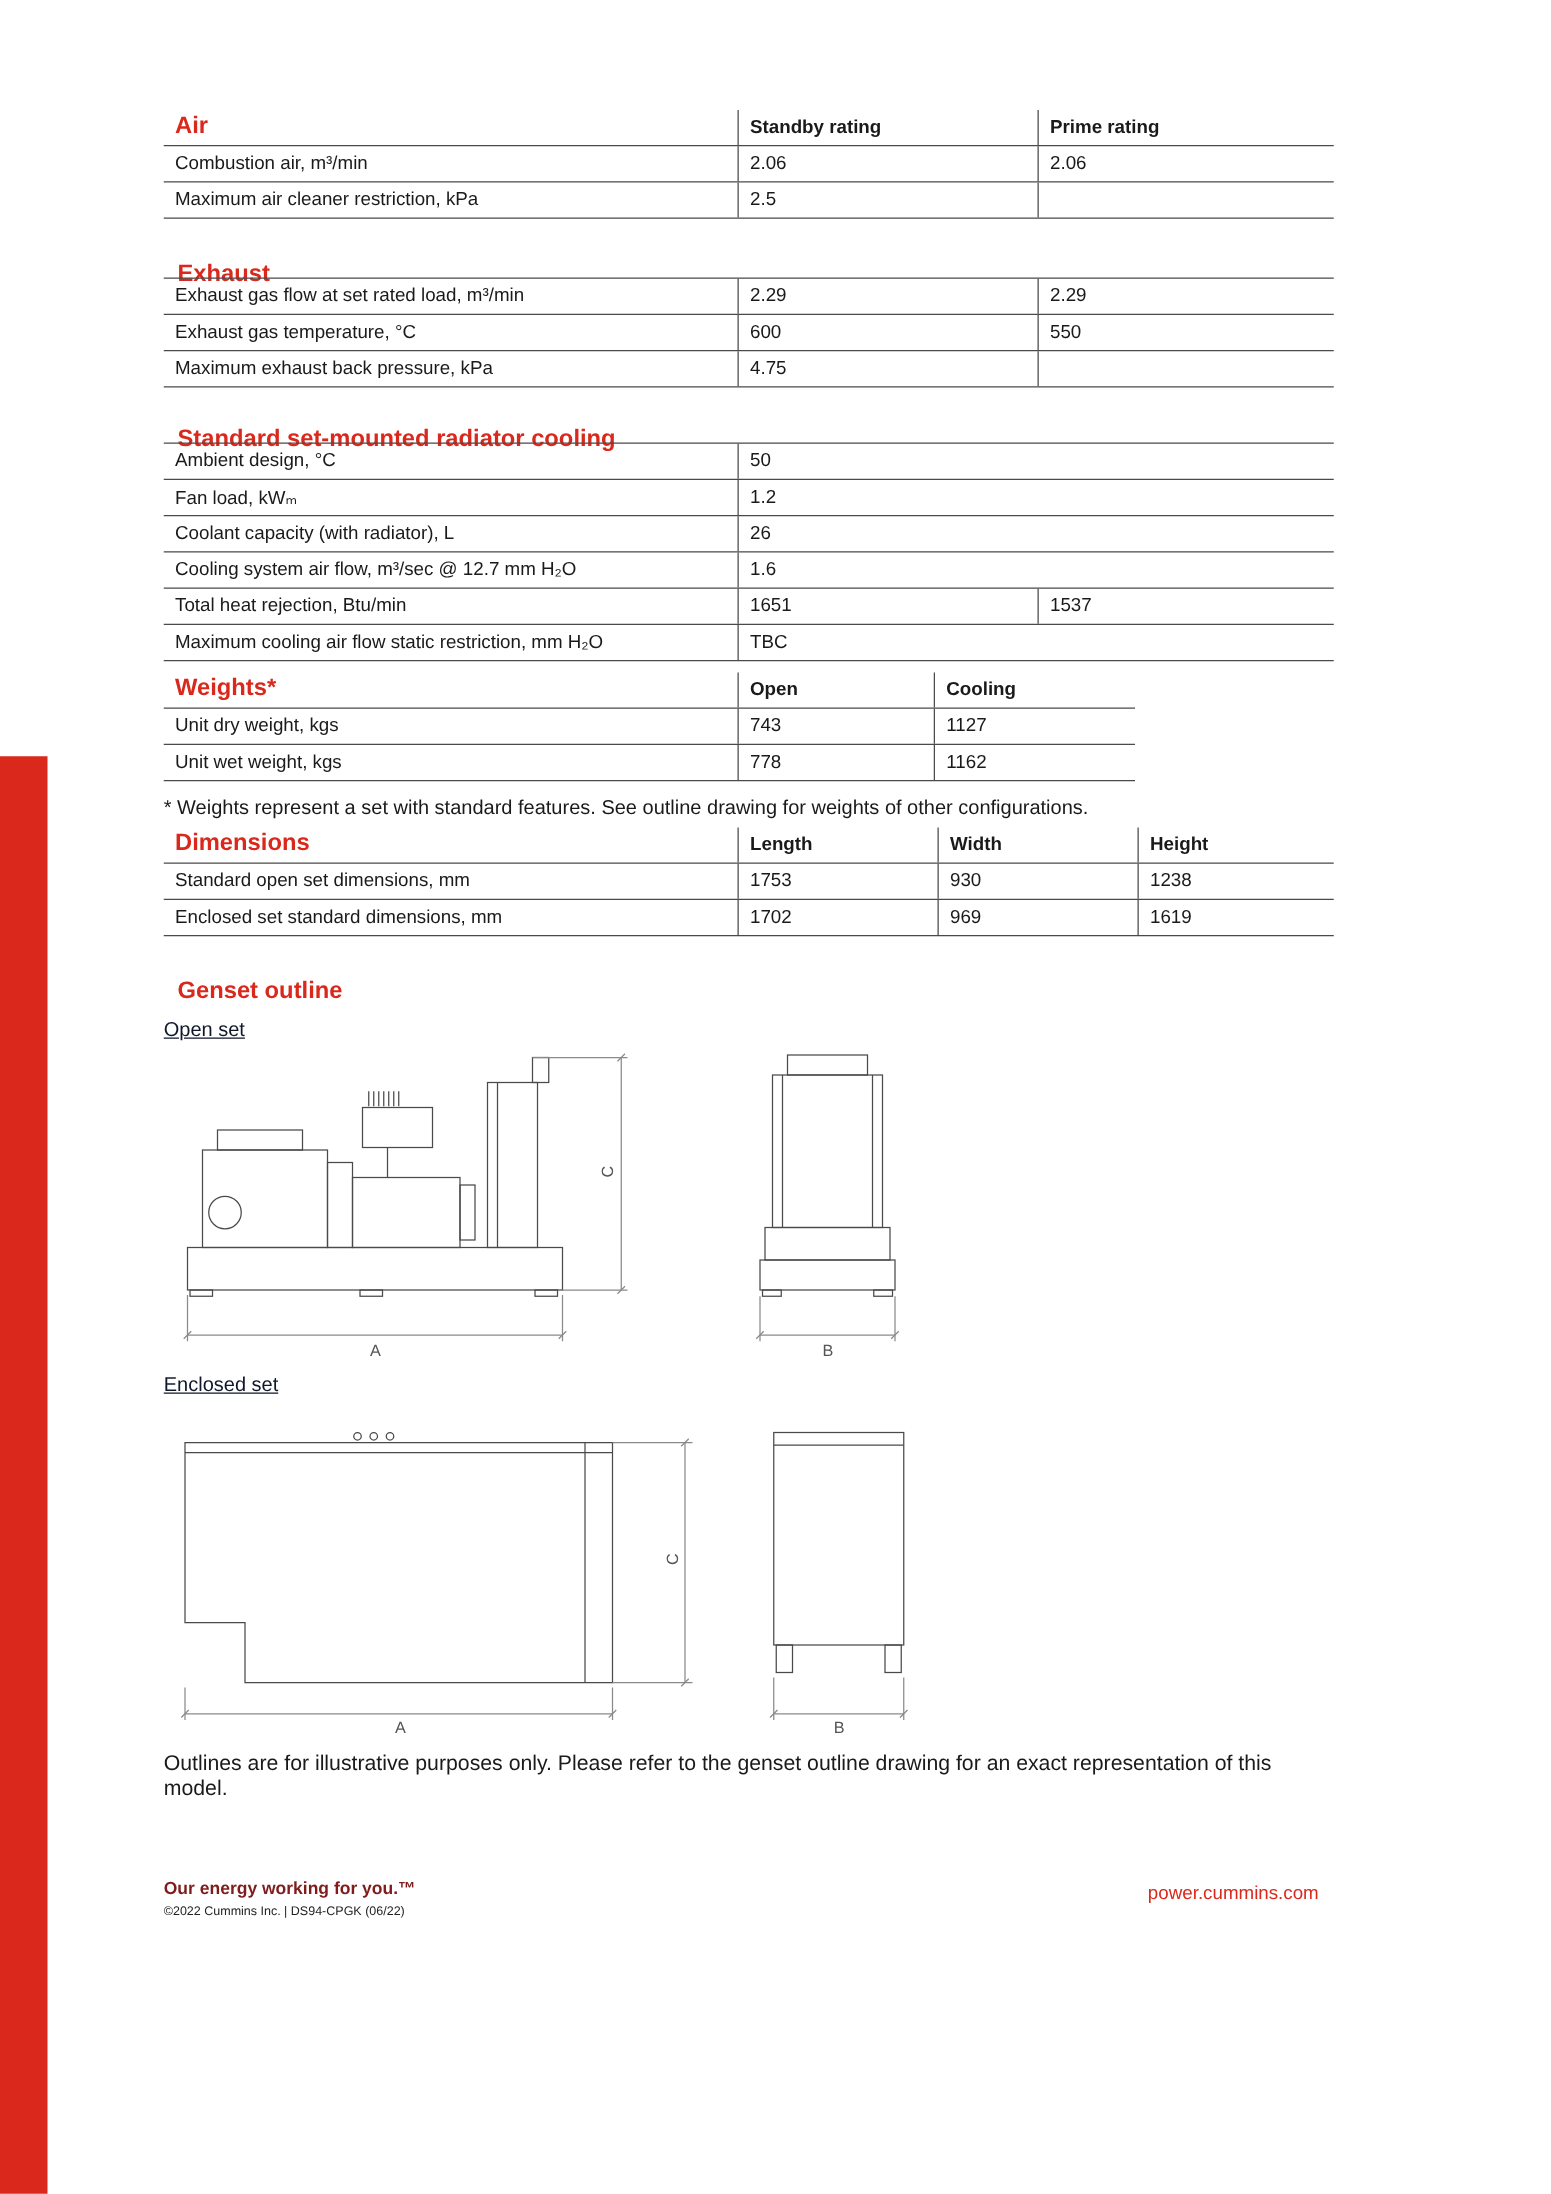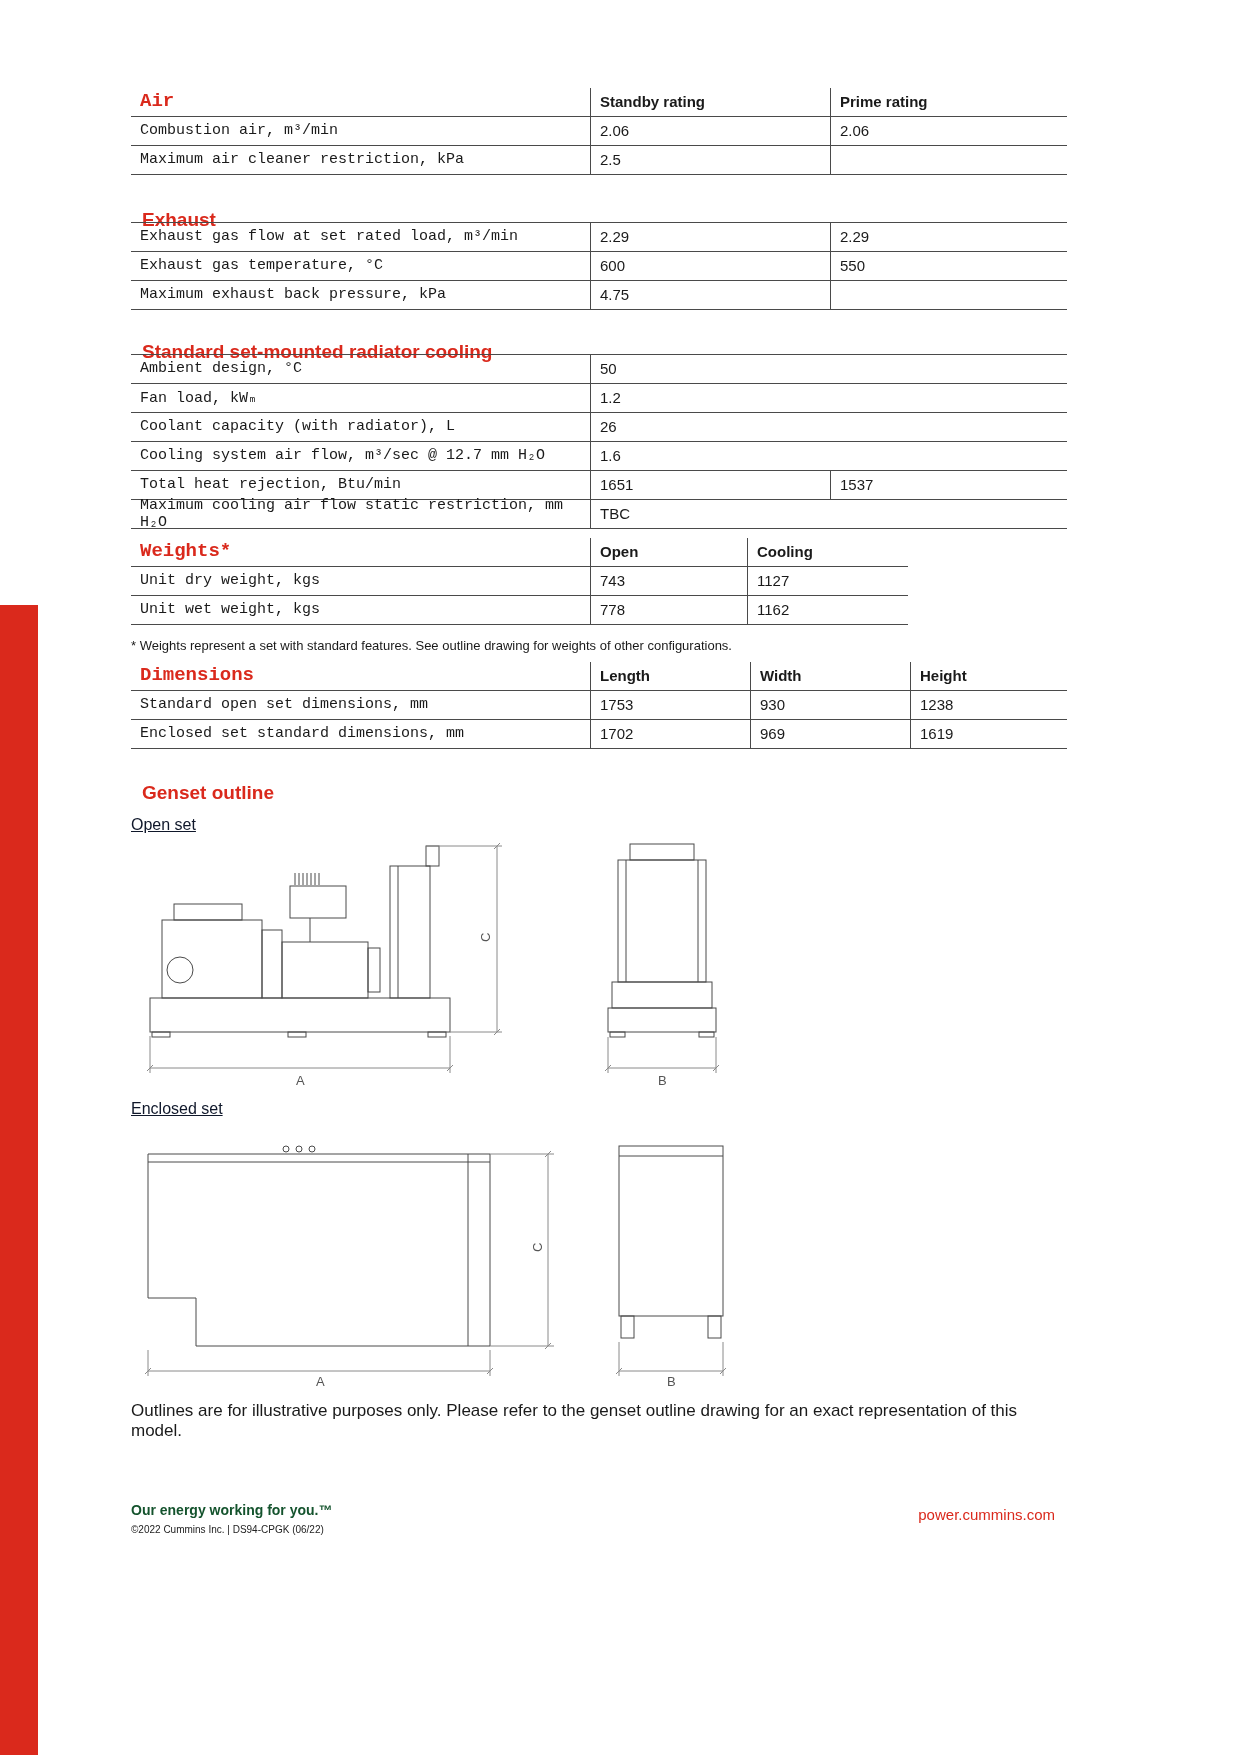--- a/index.html
+++ b/index.html
@@ -10,30 +10,30 @@
     overflow:hidden;
   }
   .abs{position:absolute;}
   .redbar{position:absolute;left:0;top:605px;width:38px;height:1150px;background:var(--red);}
   .sec-title{color:var(--red);font-size:19px;font-weight:bold;line-height:1.2;}
   .tbl{position:absolute;left:131px;width:936px;}
   .tbl.narrow{width:777px;}
   .tbl.topline{border-top:1px solid var(--line);}
   .trow{display:flex;align-items:center;height:28px;border-bottom:1px solid var(--line);}
   .trow>div{font-size:15px;padding:2px 8px 3px 9px;box-sizing:border-box;height:100%;display:flex;align-items:center;}
-  .w-label{width:459px;font-family:Liberation Mono, monospace;}
+  .w-label{width:459px;}
   .w-240{width:240px;} .w-237{width:237px;} .w-477{width:477px;}
   .w-157{width:157px;} .w-161{width:161px;} .w-160{width:160px;}
   .vline{border-left:1px solid var(--line);}
   .colhead{font-weight:bold;}
   .hdr>div{padding-bottom:4px;}
   .sub-label{font-size:16px;text-decoration:underline;color:#0f172a;}
-  .footnote{font-size:13px;color:var(--ink);margin-top:12px;}
+  .footnote{font-size:16px;color:var(--ink);margin-top:12px;}
   .note{font-size:17px;color:var(--ink);}
-  .footer-tagline{font-size:14px;font-weight:bold;color:#14532d;}
+  .footer-tagline{font-size:14px;font-weight:bold;color:#7f1d1d;}
   .footer-copy{font-size:10px;color:#222;}
   .footer-site{font-size:15px;color:var(--red);text-decoration:none;cursor:pointer;}
   svg{display:block;}
   svg text{font-family:"Liberation Sans","DejaVu Sans",sans-serif;font-size:13px;fill:#555;}
   .draw{fill:none;stroke:#4a4a4a;stroke-width:1;}
   .dim{fill:none;stroke:#8a8a8a;stroke-width:1;}
 </style>
 </head>
 <body>
 

